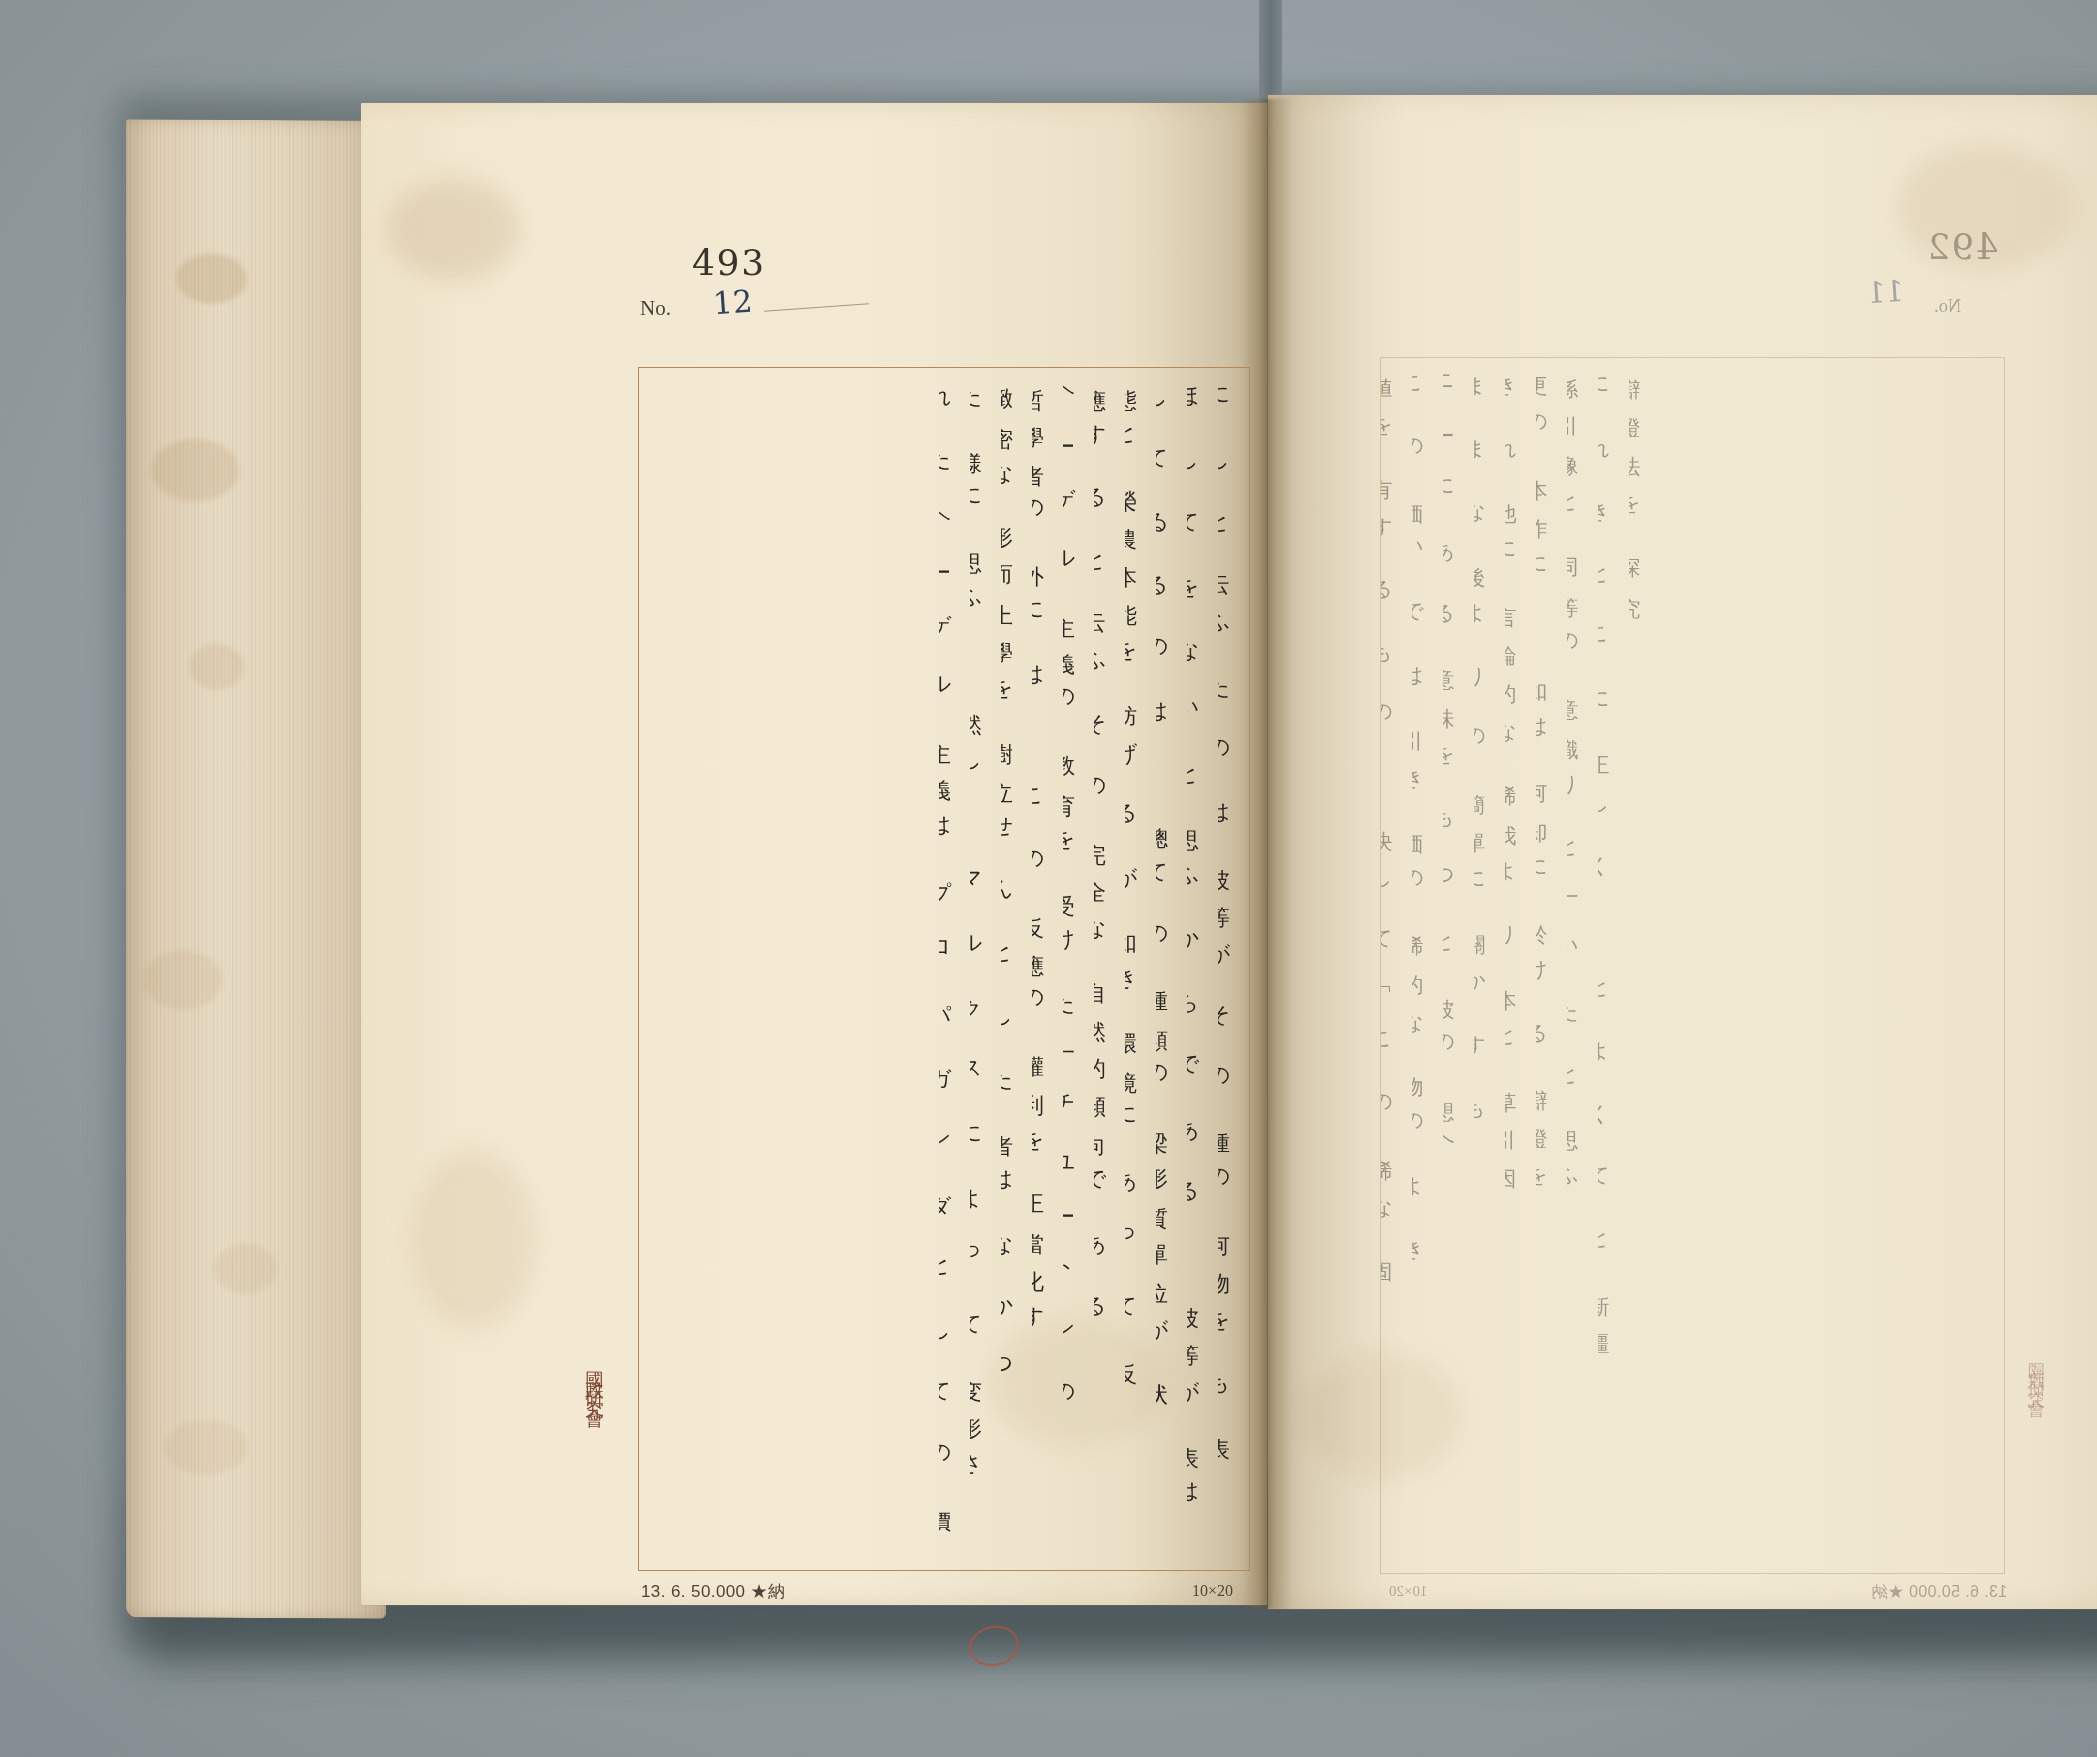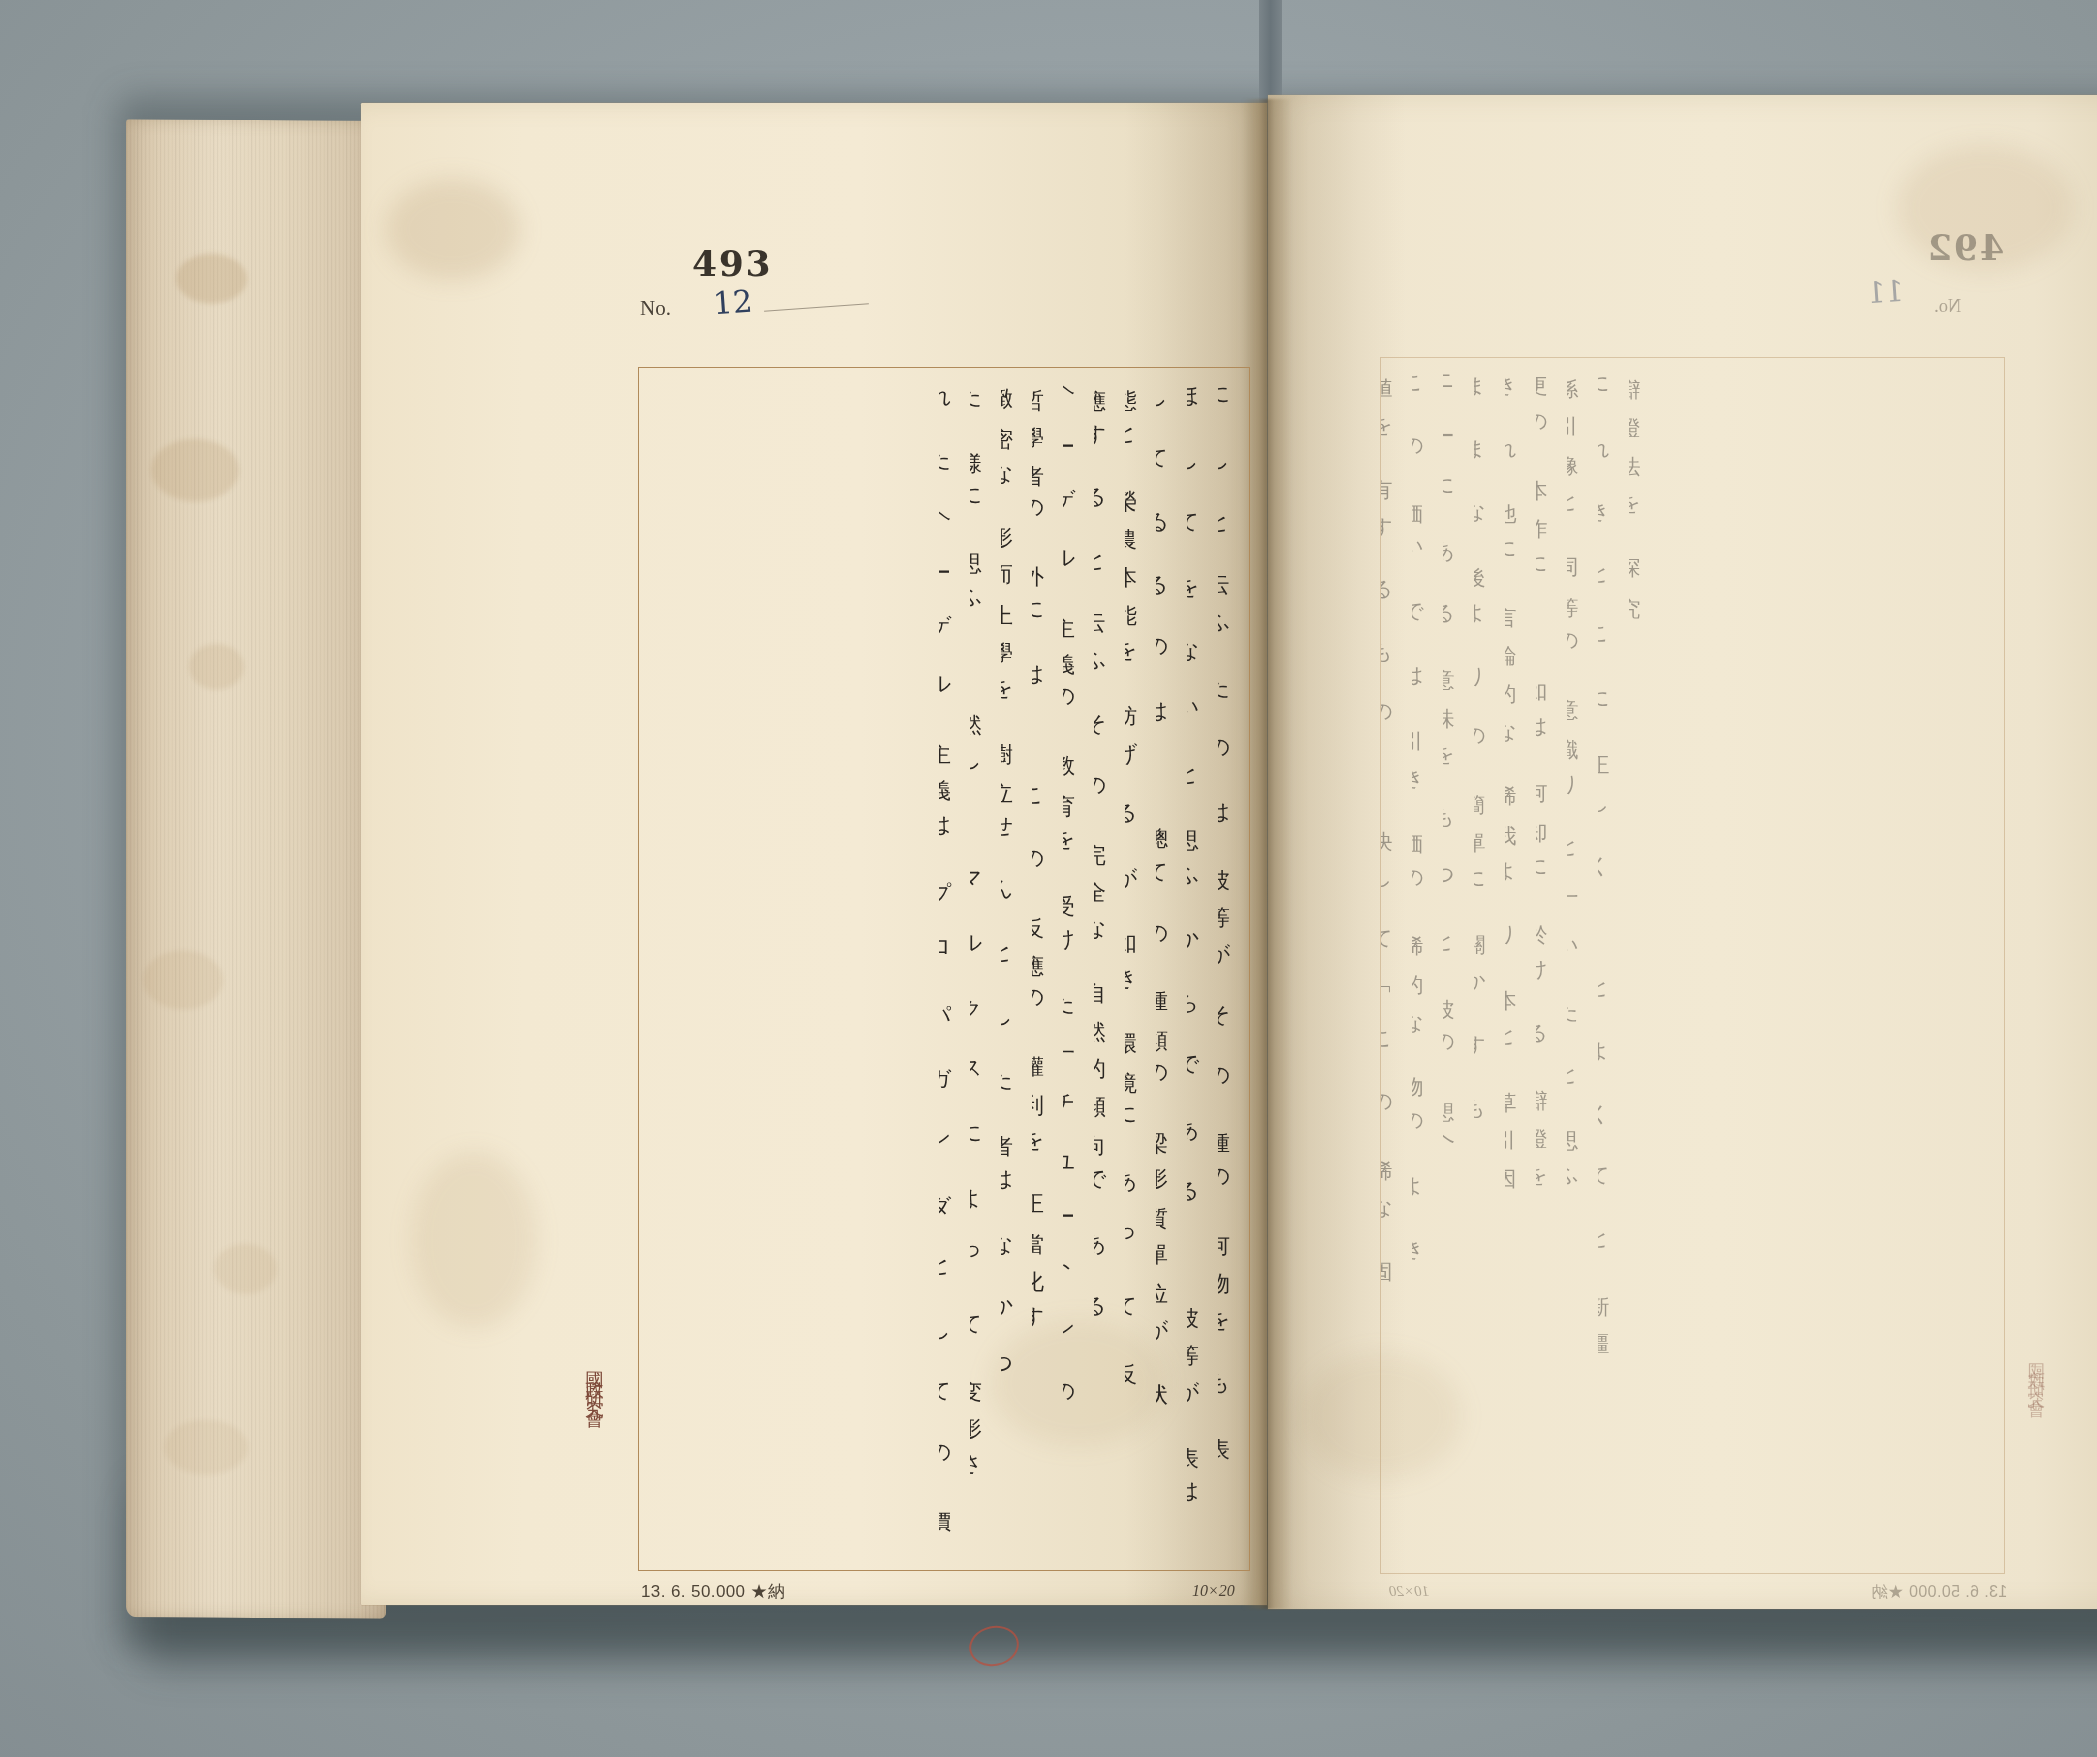--- a/index.html
+++ b/index.html
@@ -174,21 +174,21 @@
     overflow: hidden;
   }
 
   
   .page-number {
     position: absolute;
     left: 566px;
     top: 164px;
     font-family: "DejaVu Serif", serif;
     font-size: 36px;
-    font-weight: bold;
+    font-weight: normal;
     color: #3a342c;
     letter-spacing: 1.7px;
   }
   .no-label {
     position: absolute;
     left: 514px;
     top: 218px;
     font-family: Liberation Serif, serif;
     font-size: 21px;
     color: #4a4238;
@@ -222,21 +222,20 @@
     color: #4e4437;
     letter-spacing: 0.4px;
   }
   .grid-size {
     position: absolute;
     left: 1066px;
     top: 1504px;
     font-family: "Liberation Serif", serif;
     font-size: 16px;
     color: #4e4437;
-    font-style: italic;
   }
 
   
   .publisher {
     position: absolute;
     left: 456px;
     top: 1279px;
     writing-mode: vertical-rl;
     text-orientation: upright;
     font-family: "DejaVu Serif", serif;

